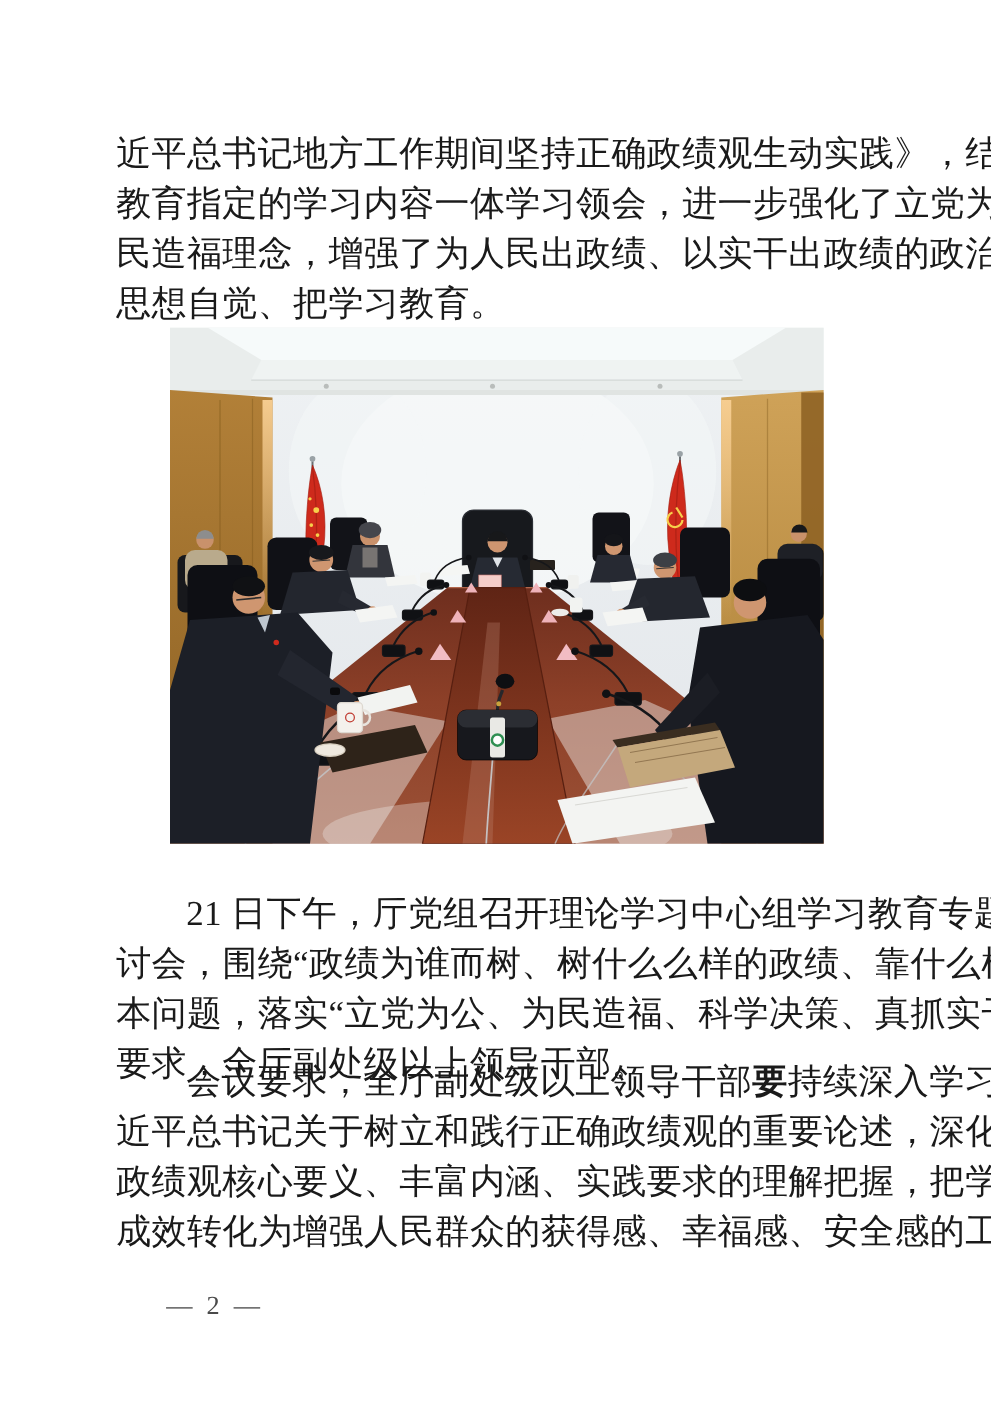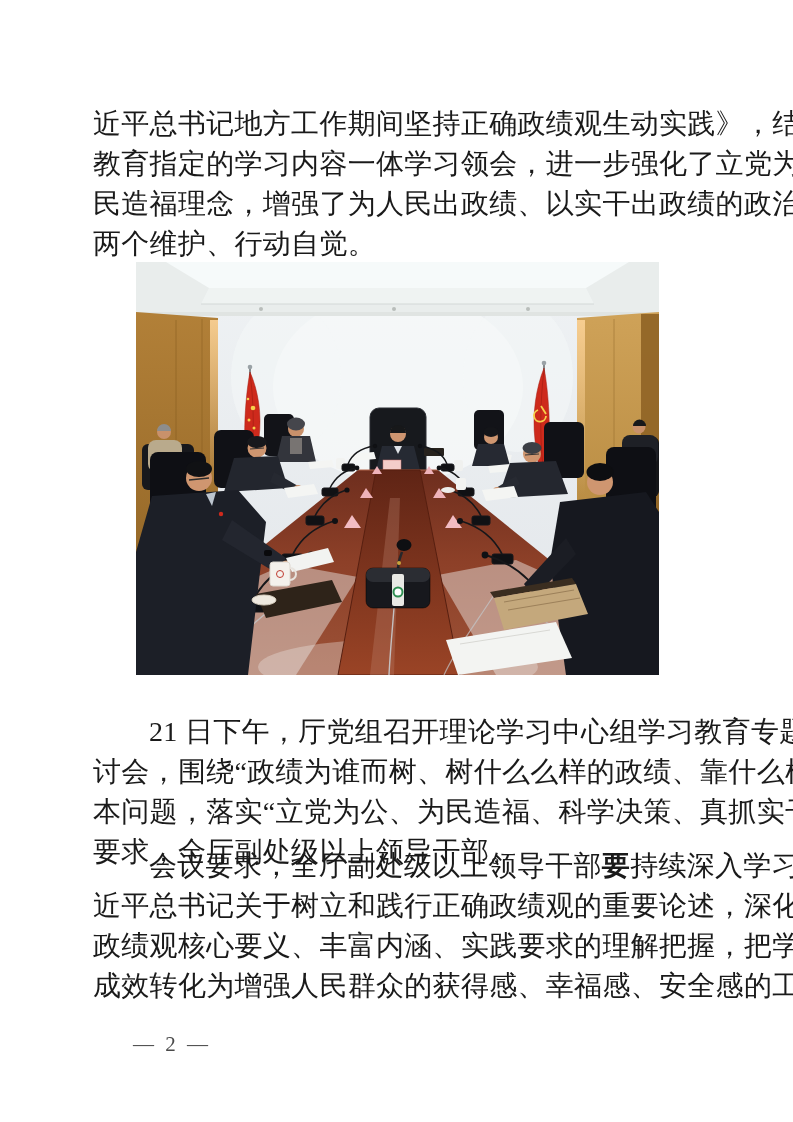--- a/index.html
+++ b/index.html
@@ -20,21 +20,21 @@
 </style>
 </head>
 <body>
 
 <div class="page">
 
   <div class="para" id="p1">
     <div class="line">近平总书记地方工作期间坚持正确政绩观生动实践》，结合学习</div>
     <div class="line">教育指定的学习内容一体学习领会，进一步强化了立党为公、为</div>
     <div class="line">民造福理念，增强了为人民出政绩、以实干出政绩的政治自觉、</div>
-    <div class="line">两个维护、行动自觉。</div>
+    <div class="line">思想自觉、把学习教育。</div>
   </div>
 
   <figure class="photo" style="margin:0">
     <svg viewBox="0 0 523 413" xmlns="http://www.w3.org/2000/svg">
       <defs>
         <linearGradient id="gWall" x1="0" y1="0" x2="0" y2="1">
           <stop offset="0" stop-color="#eff2f4"></stop>
             <stop offset="1" stop-color="#e2e6ea"></stop>
         </linearGradient>
         <linearGradient id="gWoodL" x1="0" y1="0" x2="0" y2="1">

